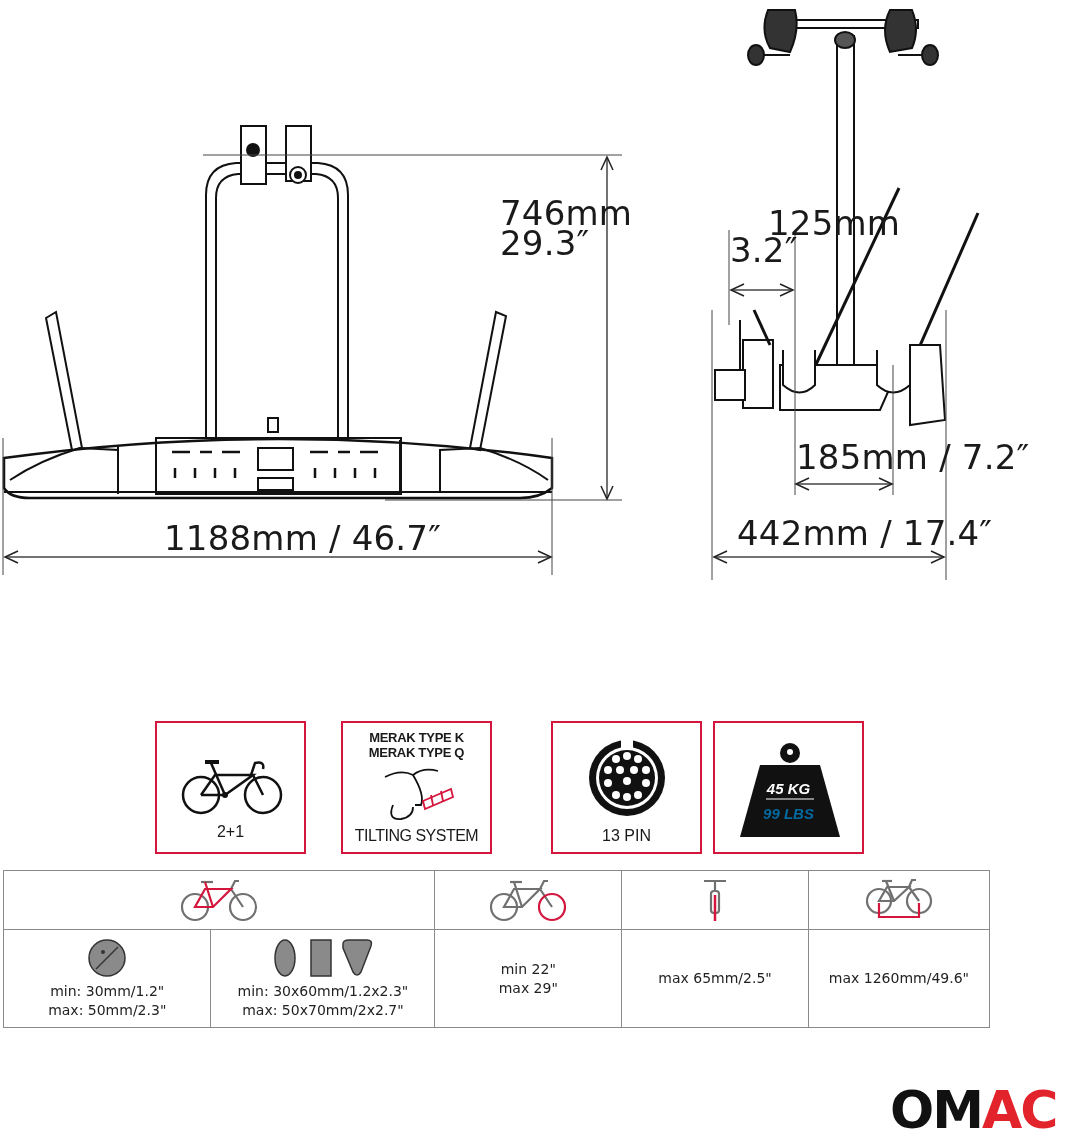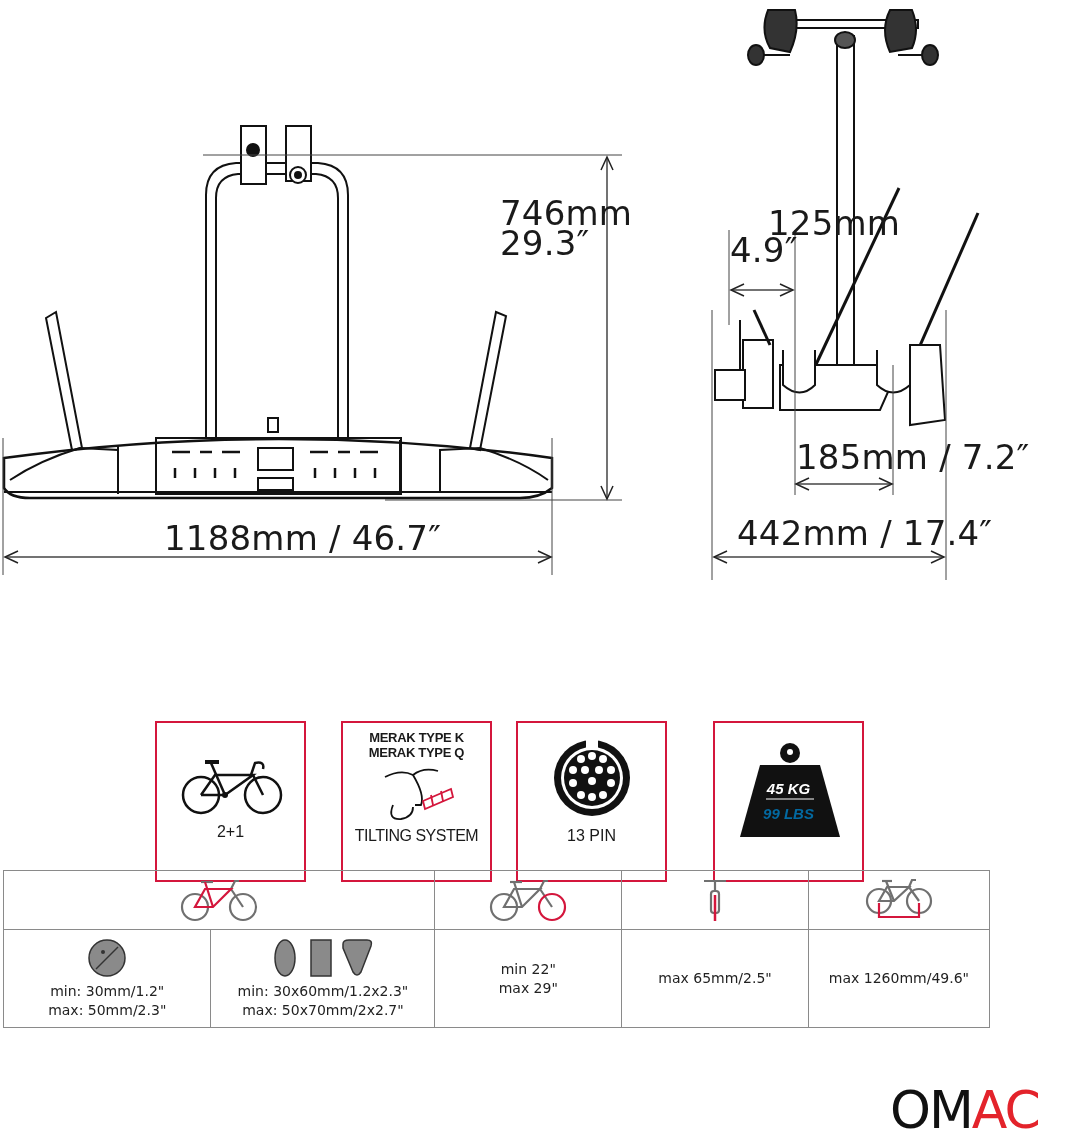--- a/index.html
+++ b/index.html
@@ -1,29 +1,29 @@
 <!DOCTYPE html>
 <html><head>
 <meta charset="utf-8">
 <style>
   html, body { margin:0; padding:0; background:#ffffff; }
   body { width:1080px; height:1141px; position:relative; overflow:hidden;
          font-family:"Liberation Sans", "DejaVu Sans", sans-serif; color:#1a1a1a; }
   .abs { position:absolute; }
   .dim { font-family:"DejaVu Sans", sans-serif; font-size:34px; color:#1a1a1a; line-height:28px; white-space:nowrap; letter-spacing:0.2px; }
   svg { display:block; }
-  .feat { position:absolute; top:721px; width:151px; height:161px; border:2px solid #d4163c; box-sizing:border-box; background:#fff; }
+  .feat { position:absolute; top:721px; width:151px; height:133px; border:2px solid #d4163c; box-sizing:border-box; background:#fff; }
   .feat .cap { position:absolute; left:0; right:0; text-align:center; font-size:16px; color:#1a1a1a; font-family:"Liberation Sans", sans-serif; }
   .feat .small { font-size:13px; font-weight:bold; letter-spacing:-0.3px; }
   table.spec { position:absolute; left:3px; top:870px; width:987px; border-collapse:collapse; }
   table.spec td { border:1px solid #8a8a8a; text-align:center; vertical-align:middle; font-size:14px; color:#222; padding:0; font-family:"DejaVu Sans", sans-serif; }
   table.spec tr.head td { height:58px; }
   table.spec tr.body td { height:97px; }
   .cell-txt { line-height:19px; }
-  .logo { position:absolute; left:890px; top:1080px; font-family:"DejaVu Sans", sans-serif; font-weight:normal; font-size:52px; letter-spacing:-2px; line-height:60px;text-align:right; }
+  .logo { position:absolute; left:890px; top:1080px; font-family:"DejaVu Sans", sans-serif; font-weight:bold; font-size:52px; letter-spacing:-2px; line-height:60px;text-align:right; }
   .logo .blk { color:#111; }
   .logo .red { color:#e3232b; }
 </style>
 </head>
 <body>
 
 <div class="abs" style="left:0;top:110px;">
   <svg width="640" height="480" viewBox="0 110 640 480">
     <g fill="none" stroke="#111" stroke-width="2">
 
@@ -129,21 +129,21 @@
 
       <line x1="712" y1="310" x2="712" y2="580" stroke="#444" stroke-width="1"></line>
       <line x1="946" y1="310" x2="946" y2="580" stroke="#444" stroke-width="1"></line>
       <line x1="714" y1="557" x2="944" y2="557" stroke="#444" stroke-width="1.5"></line>
       <path d="M727 551 L714 557 L727 563" stroke="#222" stroke-width="1.5"></path>
       <path d="M931 551 L944 557 L931 563" stroke="#222" stroke-width="1.5"></path>
     </g>
   </svg>
 </div>
 <div class="abs dim" style="left:730px;top:209px;margin-left:38px;">125mm</div>
-<div class="abs dim" style="left:730px;top:236px;">4.9″</div>
+<div class="abs dim" style="left:730px;top:236px;">3.2″</div>
 <div class="abs dim" style="left:796px;top:443px;">185mm / 7.2″</div>
 <div class="abs dim" style="left:737px;top:519px;">442mm / 17.4″</div>
 
 <div class="feat" style="left:155px;">
   <div class="abs" style="left:24px;top:32px;">
     <svg width="102" height="62" viewBox="0 0 102 62">
       <g fill="none" stroke="#111" stroke-width="2.5">
         <circle cx="20" cy="40" r="18"></circle>
           <circle cx="82" cy="40" r="18"></circle>
         <path d="M20 40 L44 40 L72 20 L34 20 L20 40"></path>
@@ -171,21 +171,21 @@
       <g fill="none" stroke="#d4163c" stroke-width="1.8">
         <path d="M40 36 L68 24 L70 32 L42 44 Z"></path>
         <line x1="48" y1="30" x2="50" y2="40"></line>
           <line x1="58" y1="26" x2="60" y2="36"></line>
       </g>
     </svg>
   </div>
   <div class="cap" style="top:104px;font-size:16px;letter-spacing:-0.5px;">TILTING SYSTEM</div>
 </div>
 
-<div class="feat" style="left:516px;padding-left:19px;">
+<div class="feat" style="left:551px;padding-left:19px;">
   <div class="abs" style="left:33px;top:14px;">
     <svg width="82" height="82" viewBox="0 0 82 82">
       <circle cx="41" cy="41" r="38" fill="#111"></circle>
       <circle cx="41" cy="41" r="31" fill="#fff"></circle>
       <circle cx="41" cy="41" r="28" fill="#111"></circle>
       <rect x="35" y="2" width="12" height="10" fill="#fff"></rect>
       <g fill="#fff">
         <circle cx="30" cy="22" r="4"></circle>
           <circle cx="41" cy="19" r="4"></circle>
           <circle cx="52" cy="22" r="4"></circle>

